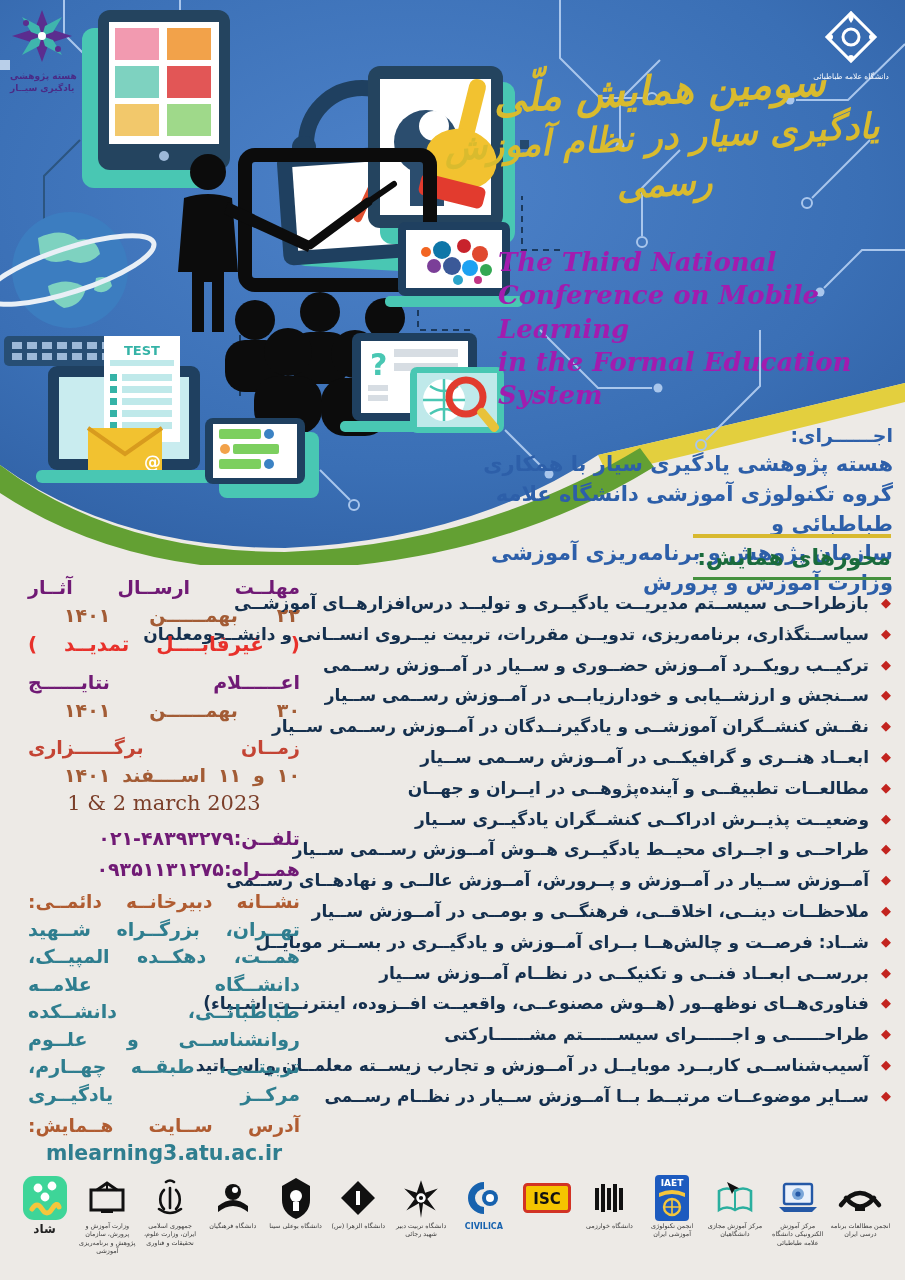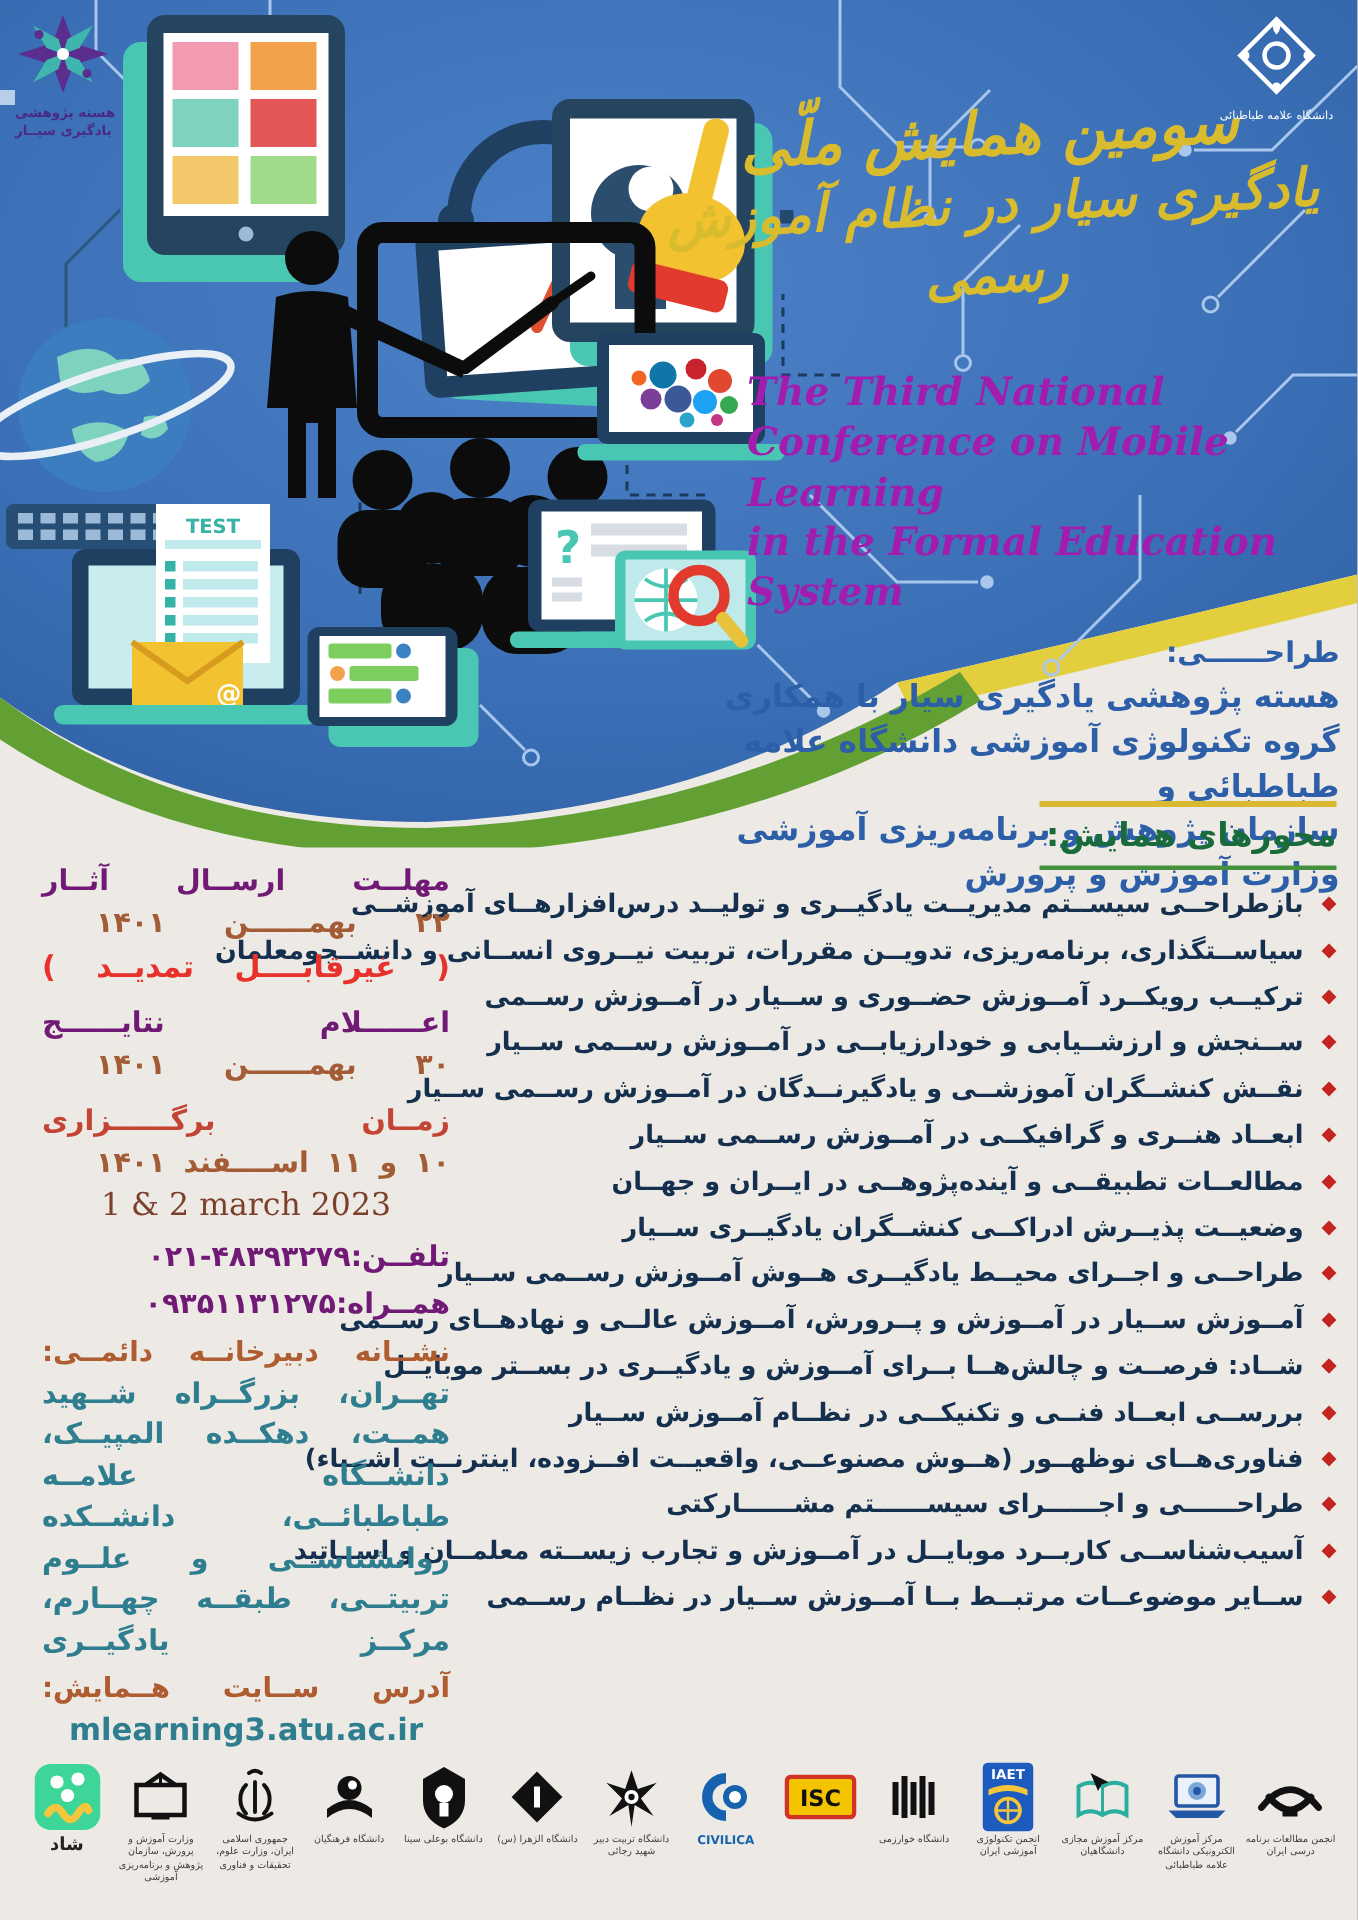--- a/index.html
+++ b/index.html
@@ -321,21 +321,21 @@
     <div class="l2">یادگیری سیار در نظام آموزش رسمی</div>
   </div>
 
   <div class="abs title-en">
     <div>The Third National</div>
     <div>Conference on Mobile Learning</div>
     <div>in the Formal Education System</div>
   </div>
 
   <div class="abs organizer">
-    <div class="olabel">طراحــــــی:</div>
+    <div class="olabel">اجــــــرای:</div>
     <div class="oline">هسته پژوهشی یادگیری سیار با همکاری</div>
     <div class="oline">گروه تکنولوژی آموزشی دانشگاه علامه طباطبائی و</div>
     <div class="oline">سازمان پژوهش و برنامه‌ریزی آموزشی وزارت آموزش و پرورش</div>
   </div>
 
   <div class="abs topics-head">
     <div class="bar-y"></div>
     <div class="ht">محورهای همایش:</div>
     <div class="bar-g"></div>
   </div>
@@ -345,21 +345,21 @@
       <li><span class="dmn">◆</span><span>بازطراحــی سیســتم مدیریــت یادگیــری و تولیــد درس‌افزارهــای آموزشــی</span></li>
       <li><span class="dmn">◆</span><span>سیاســتگذاری، برنامه‌ریزی، تدویــن مقررات، تربیت نیــروی انســانی و دانشــجومعلمان</span></li>
       <li><span class="dmn">◆</span><span>ترکیــب رویکــرد آمــوزش حضــوری و ســیار در آمــوزش رســمی</span></li>
       <li><span class="dmn">◆</span><span>ســنجش و ارزشــیابی و خودارزیابــی در آمــوزش رســمی ســیار</span></li>
       <li><span class="dmn">◆</span><span>نقــش کنشــگران آموزشــی و یادگیرنــدگان در آمــوزش رســمی ســیار</span></li>
       <li><span class="dmn">◆</span><span>ابعــاد هنــری و گرافیکــی در آمــوزش رســمی ســیار</span></li>
       <li><span class="dmn">◆</span><span>مطالعــات تطبیقــی و آینده‌پژوهــی در ایــران و جهــان</span></li>
       <li><span class="dmn">◆</span><span>وضعیــت پذیــرش ادراکــی کنشــگران یادگیــری ســیار</span></li>
       <li><span class="dmn">◆</span><span>طراحــی و اجــرای محیــط یادگیــری هــوش آمــوزش رســمی ســیار</span></li>
       <li><span class="dmn">◆</span><span>آمــوزش ســیار در آمــوزش و پــرورش، آمــوزش عالــی و نهادهــای رســمی</span></li>
-      <li><span class="dmn">◆</span></li>
+      <li><span class="dmn">◆</span><span>ملاحظــات دینــی، اخلاقــی، فرهنگــی و بومــی در آمــوزش ســیار</span></li>
       <li><span class="dmn">◆</span><span>شــاد: فرصــت و چالش‌هــا بــرای آمــوزش و یادگیــری در بســتر موبایــل</span></li>
       <li><span class="dmn">◆</span><span>بررســی ابعــاد فنــی و تکنیکــی در نظــام آمــوزش ســیار</span></li>
       <li><span class="dmn">◆</span><span>فناوری‌هــای نوظهــور (هــوش مصنوعــی، واقعیــت افــزوده، اینترنــت اشــیاء)</span></li>
       <li><span class="dmn">◆</span><span>طراحــــــی و اجــــــرای سیســــــتم مشــــــارکتی</span></li>
       <li><span class="dmn">◆</span><span>آسیب‌شناســی کاربــرد موبایــل در آمــوزش و تجارب زیســته معلمــان و اســاتید</span></li>
       <li><span class="dmn">◆</span><span>ســایر موضوعــات مرتبــط بــا آمــوزش ســیار در نظــام رســمی</span></li>
     </ul>
   </div>
 
   <div class="abs sidebar">

